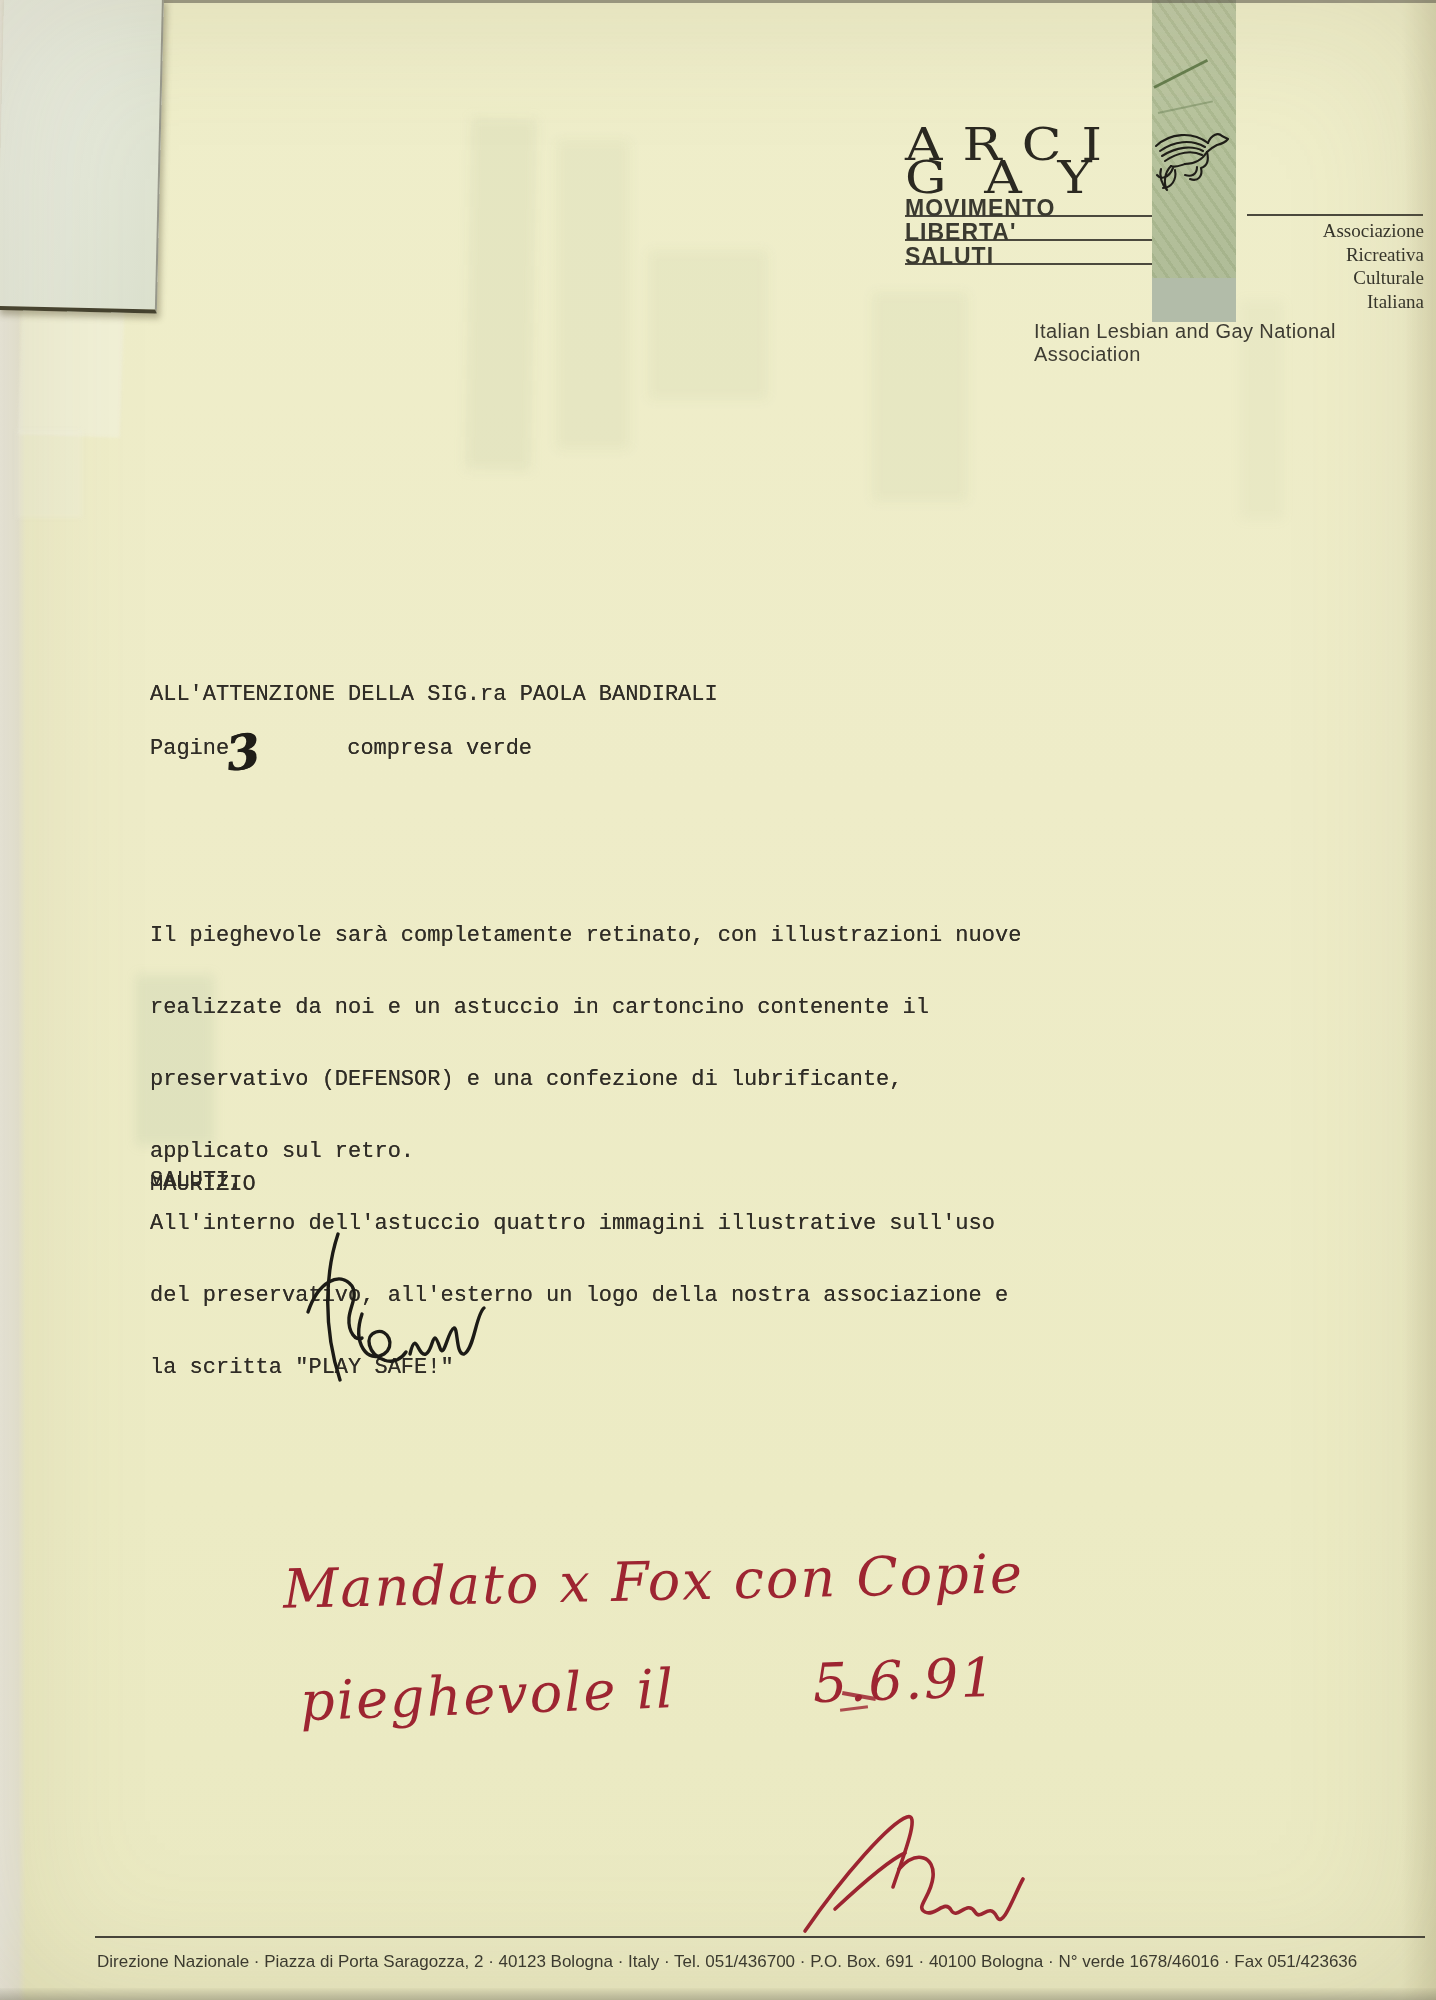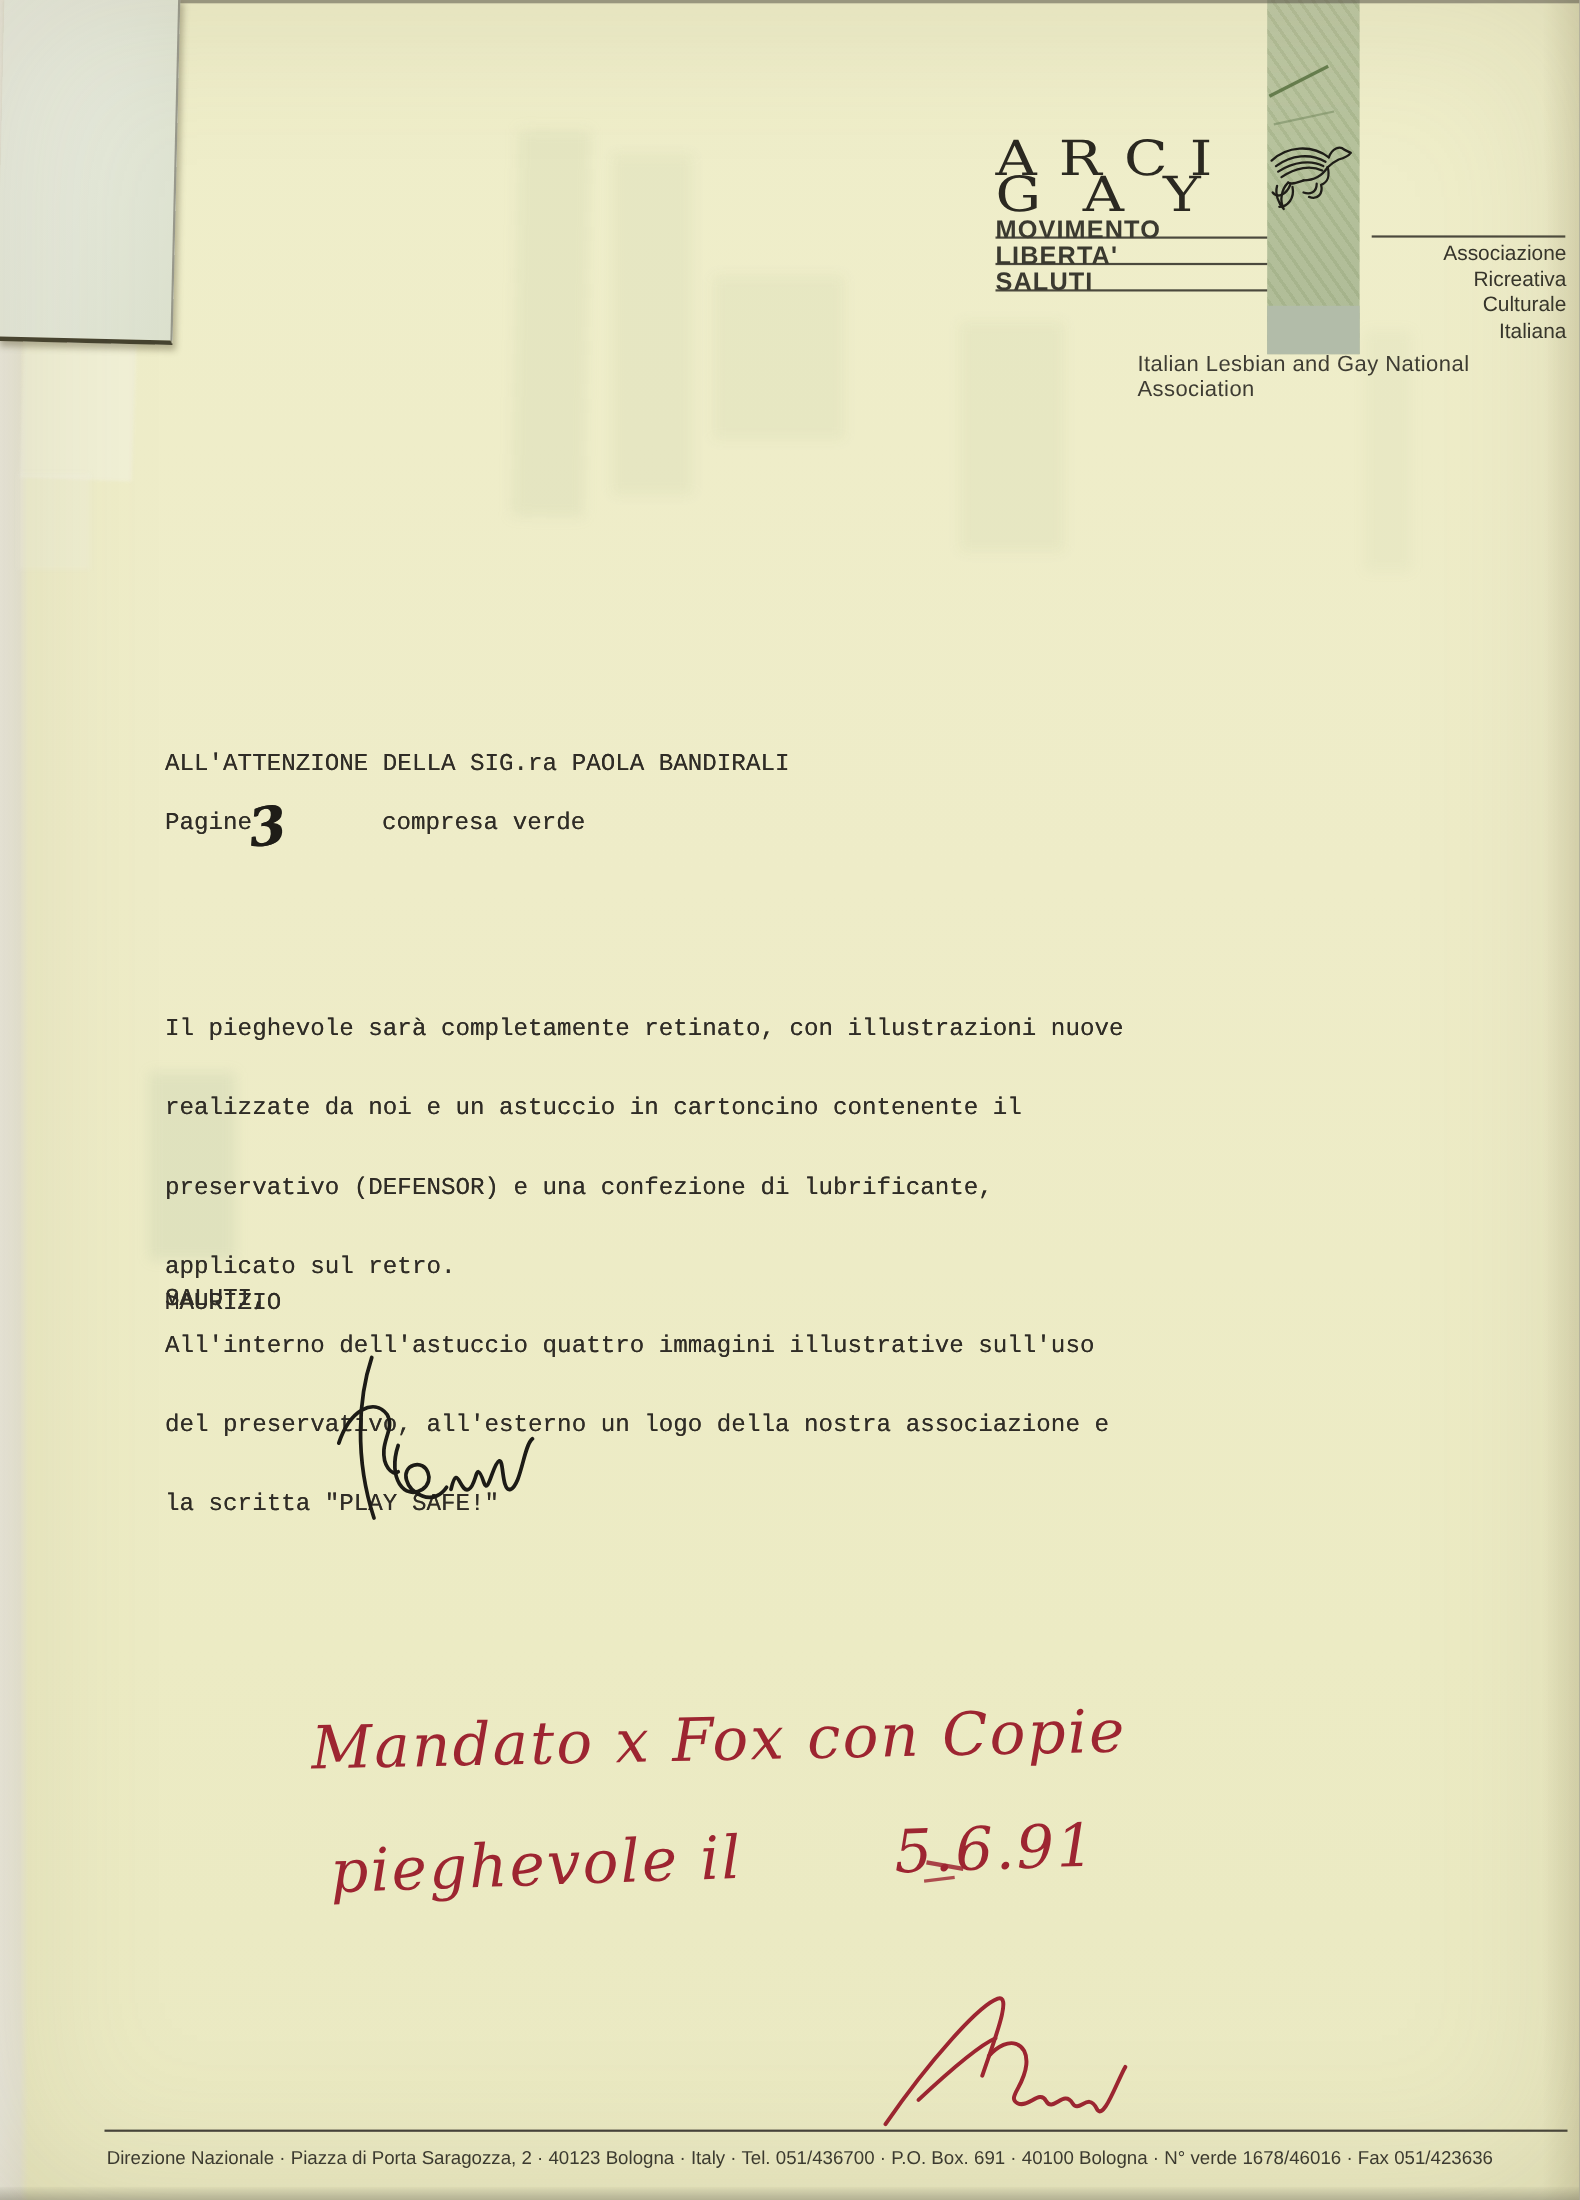--- a/index.html
+++ b/index.html
@@ -49,21 +49,21 @@
     font-family:"DejaVu Serif","Liberation Serif",serif; font-size:44px; line-height:33px;
     color:#2b2921; transform:scaleX(1.18); transform-origin:left top; }
   .orgname .l1 { letter-spacing:17px; display:block; }
   .orgname .l2 { letter-spacing:32px; display:block; }
   .movement { position:absolute; left:905px; top:195px; width:247px; z-index:12;
     font-family:"Liberation Sans",sans-serif; font-size:23px; font-weight:700;
     letter-spacing:1px; color:#3b3a30; }
   .movement .row { height:22px; border-bottom:2px solid #4b493d; margin-bottom:2px; }
   .assoc-divider { position:absolute; left:1247px; top:214px; width:176px; height:2px; background:#4b493d; z-index:12; }
   .assoc { position:absolute; left:1240px; top:219px; width:184px; text-align:right; z-index:12;
-    font-family:Liberation Sans, sans-serif; font-size:19px; line-height:23.5px; color:#35342b; }
+    font-family:Liberation Serif, serif; font-size:19px; line-height:23.5px; color:#35342b; }
   .tagline { position:absolute; left:1034px; top:320px; z-index:12;
     font-family:"Liberation Sans",sans-serif; font-size:20px; letter-spacing:.4px; color:#3e3c33; }
 
   
   .pegasus { position:absolute; left:1150px; top:124px; z-index:13; }
   .pegasus path { fill:none; stroke:#1f1e18; stroke-width:2.1; stroke-linecap:round; stroke-linejoin:round; }
 
   
   .tw { position:absolute; z-index:12; font-family:"Liberation Mono","DejaVu Sans Mono",monospace;
     font-size:22px; color:#2f2c26; letter-spacing:0; text-shadow:0 0 .5px rgba(47,44,38,.8); white-space:pre; }

